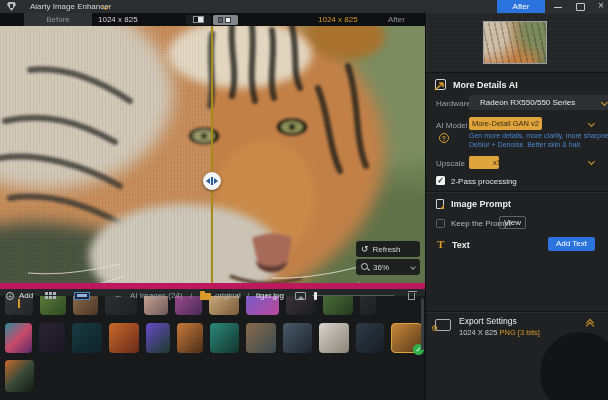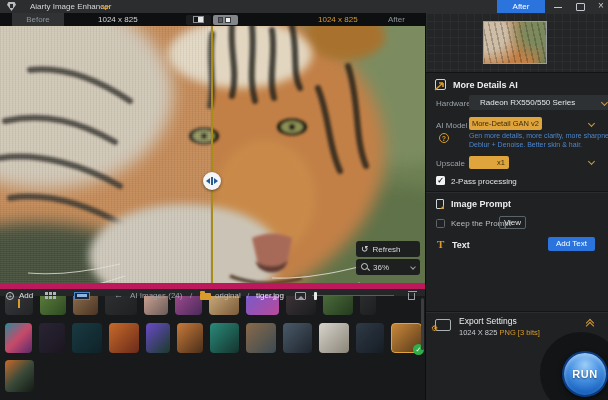--- a/index.html
+++ b/index.html
@@ -17,21 +17,21 @@
                 border-right:1.4px solid #d99b2b; border-bottom:1.4px solid #d99b2b; transform:rotate(45deg); }
   .home-btn { position:absolute; left:497px; top:0; width:48px; height:13px; background:#2b74dd; color:#fff;
               font-size:8px; text-align:center; line-height:13px; }
   .win-btn { position:absolute; top:0; width:16px; height:13px; }
   .win-min { left:550px; } .win-min::after { content:""; position:absolute; left:4px; top:7px; width:8px; height:1.4px; background:#c4c8cc; }
   .win-max { left:572px; } .win-max::after { content:""; position:absolute; left:4px; top:3px; width:7px; height:6px; border:1.2px solid #c4c8cc; border-radius:1px; }
   .win-close { left:593px; color:#c4c8cc; font-size:10px; line-height:12px; text-align:center; }
 
   
   .compare-bar { position:absolute; left:0; top:13px; width:425px; height:13px; background:#0e0f10; z-index:25; }
-  .before-tab { position:absolute; left:12px; top:0; width:52px; height:13px; background:#303234; color:#8d949b;
+  .before-tab { position:absolute; left:24px; top:0; width:68px; height:13px; background:#303234; color:#8d949b;
                 font-size:8px; text-align:center; line-height:13px; }
   .before-size { position:absolute; left:98px; top:0; font-size:8px; color:#d4d6d8; line-height:13px; }
   .after-size { position:absolute; left:318px; top:0; font-size:8px; color:#d99b2b; line-height:13px; }
   .after-label { position:absolute; left:388px; top:0; font-size:8px; color:#8d949b; line-height:13px; }
   .toggle-group { position:absolute; left:186px; top:1.5px; display:flex; gap:2px; }
   .tgl { width:25px; height:10px; border-radius:2px; position:relative; }
   .tgl-a { background:#1b1d1f; } .tgl-b { background:#83878c; }
   .tgl-a .ic { position:absolute; left:7px; top:1.5px; width:11px; height:7px; border:1px solid #8e9296; background:#141517; }
   .tgl-a .ic::after { content:""; position:absolute; right:0; top:0; width:5px; height:5px; background:#e8e8e8; }
   .tgl-b .ic1 { position:absolute; left:5px; top:2px; width:5px; height:6px; border:1px solid #3a3c3e; background:#5a5d60; }
@@ -290,21 +290,21 @@
 
     <span class="row-label" style="top:108px;">AI Model</span>
     <div class="pill" style="top:104px; width:73px;">More-Detail GAN v2</div>
     <span class="lone-chev" style="top:108px;"></span>
 
     <span class="help-ic">?</span>
     <span class="desc" style="top:119px;">Gen more details, more clarity, more sharpness.</span>
     <span class="desc" style="top:128px;">Deblur + Denoise. Better skin &amp; hair.</span>
 
     <span class="row-label" style="top:146px;">Upscale</span>
-    <div class="pill" style="top:143px; width:40px;padding-left:24px;">x1</div>
+    <div class="pill" style="top:143px; width:30px;padding-left:24px;">x1</div>
     <span class="lone-chev" style="top:146px;"></span>
 
     <span class="checkbox cb-on" style="left:10px; top:163px;">✓</span>
     <span class="cb-label" style="left:25px; top:164px; color:#e2e4e6;">2-Pass processing</span>
 
     <div class="divider" style="top:178px;"></div>
 
     <div class="sec-header" style="left:10px; top:186px;">
       <span class="doc-ic"></span>
       <span class="sec-title">Image Prompt</span>
@@ -327,21 +327,20 @@
       <span>1024 X 825</span>
       <span class="yellow">PNG</span>
       <span class="yellow">[3 bits]</span>
     </span>
     <div class="exp-chevs">
       <div class="chev-up"></div>
       <div class="chev-up"></div>
     </div>
 
     <div class="run-pedestal"></div>
-    <div class="run-btn">RUN</div>
   </div>
 
   <div class="toolbar">
     <span class="add-ic">+</span>
     <span class="add-label">Add</span>
     <span class="grid-ic">
         <span></span>
         <span></span>
         <span></span>
         <span></span>

